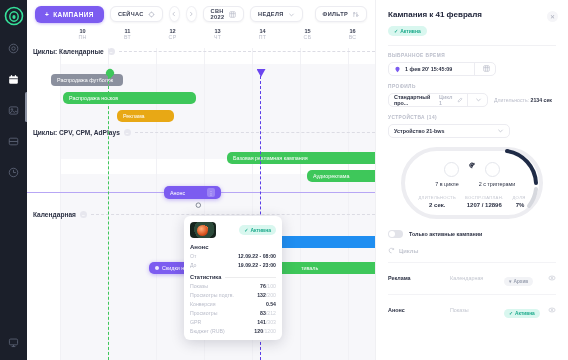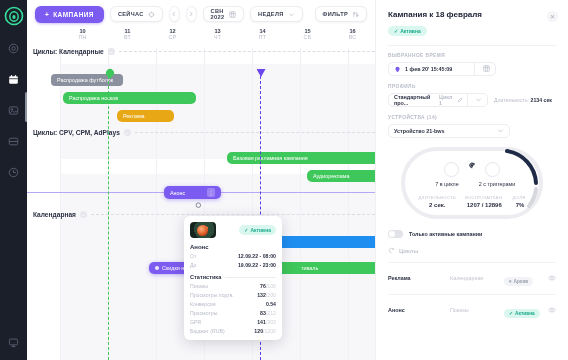--- a/index.html
+++ b/index.html
@@ -516,21 +516,21 @@
 
       <div class="cursor" style="left:168px; top:150px;">
         <svg viewBox="0 0 12 16" width="8" height="11">
           <circle cx="5" cy="6" r="3.4" fill="none" stroke="#6b7280" stroke-width="1.2"></circle>
         </svg>
       </div>
     </div>
   </div>
 
   <div class="panel">
-    <div class="p-title">Кампания к 18 февраля</div>
+    <div class="p-title">Кампания к 41 февраля</div>
     <div class="p-close">✕</div>
     <div class="p-badge">
       <span>✓</span>
       <span>Активна</span>
     </div>
     <div class="p-hr"></div>
 
     <div class="p-lab">ВЫБРАННОЕ ВРЕМЯ</div>
     <div class="p-field mb" style="width:108px;">
       <span class="ic">

